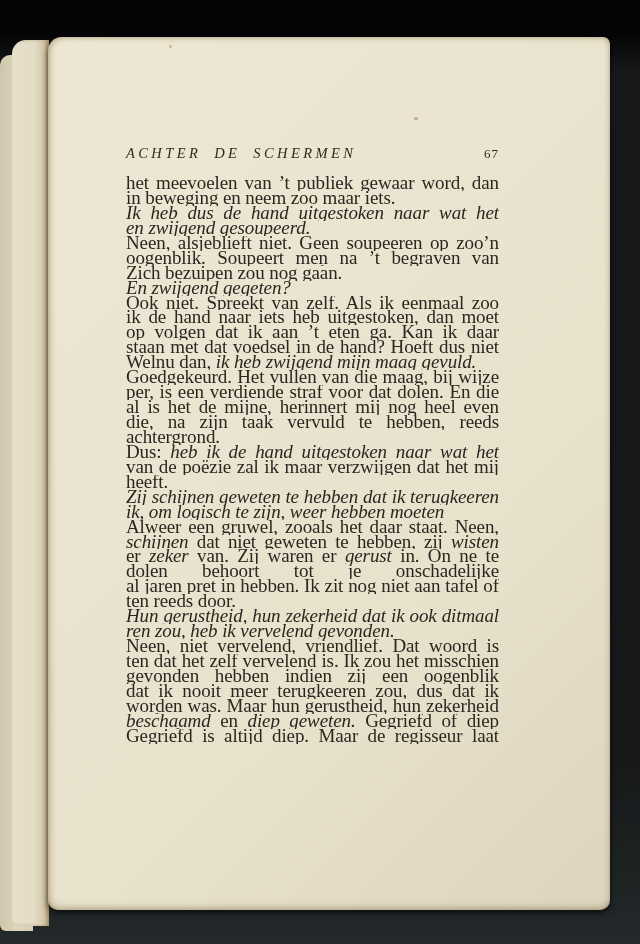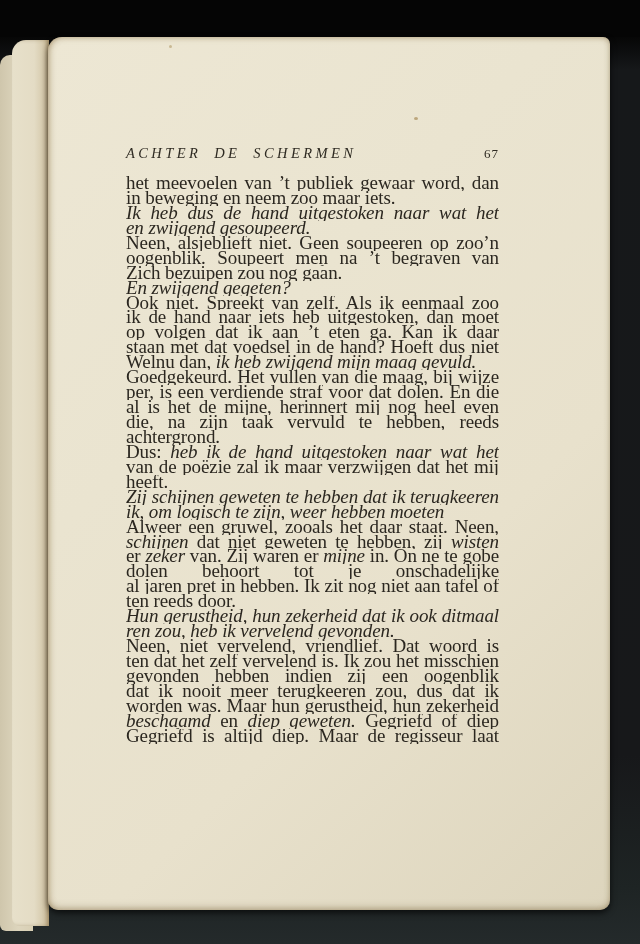--- a/index.html
+++ b/index.html
@@ -143,21 +143,21 @@
       <div class="line"><span class="rm">al is het de mijne, herinnert mij nog heel even aan die lever</span></div>
       <div class="line"><span class="rm">die, na zijn taak vervuld te hebben, reeds wegdoezelt in den</span></div>
       <div class="line end"><span class="rm">achtergrond.</span></div>
       <div class="line"><span class="rm">Dus: </span><span class="it">heb ik de hand uitgestoken naar wat het dichtst bij</span></div>
       <div class="line"><span class="rm">van de poëzie zal ik maar verzwijgen dat het mij gesmaakt</span></div>
       <div class="line end"><span class="rm">heeft.</span></div>
       <div class="line"><span class="it">Zij schijnen geweten te hebben dat ik terugkeeren zou en dat</span></div>
       <div class="line end"><span class="it">ik, om logisch te zijn, weer hebben moeten opstappen.</span></div>
       <div class="line"><span class="rm">Alweer een gruwel, zooals het daar staat. Neen, man, zij</span></div>
       <div class="line"><span class="it">schijnen</span><span class="rm"> dat niet geweten te hebben, zij </span><span class="it">wisten</span><span class="rm"> het. Zij waren</span></div>
-      <div class="line"><span class="rm">er </span><span class="it">zeker</span><span class="rm"> van. Zij waren er </span><span class="it">mijne</span><span class="rm"> in. On ne te gobe pas. Dat</span></div>
+      <div class="line"><span class="rm">er </span><span class="it">zeker</span><span class="rm"> van. Zij waren er </span><span class="it">gerust</span><span class="rm"> in. On ne te gobe pas. Dat</span></div>
       <div class="line"><span class="rm">dolen behoort tot je onschadelijke excentriciteiten, waar zij</span></div>
       <div class="line"><span class="rm">al jaren pret in hebben. Ik zit nog niet aan tafel of zij kaar-</span></div>
       <div class="line end"><span class="rm">ten reeds door.</span></div>
       <div class="line"><span class="it">Hun gerustheid, hun zekerheid dat ik ook ditmaal terugkee-</span></div>
       <div class="line end"><span class="it">ren zou, heb ik vervelend gevonden.</span></div>
       <div class="line"><span class="rm">Neen, niet vervelend, vriendlief. Dat woord is zoo ongezou-</span></div>
       <div class="line"><span class="rm">ten dat het zelf vervelend is. Ik zou het misschien vervelend</span></div>
       <div class="line"><span class="rm">gevonden hebben indien zij een oogenblik hadden gedacht</span></div>
       <div class="line"><span class="rm">dat ik nooit meer terugkeeren zou, dus dat ik stapelgek ge-</span></div>
       <div class="line"><span class="rm">worden was. Maar hun gerustheid, hun zekerheid heeft mij</span></div>

